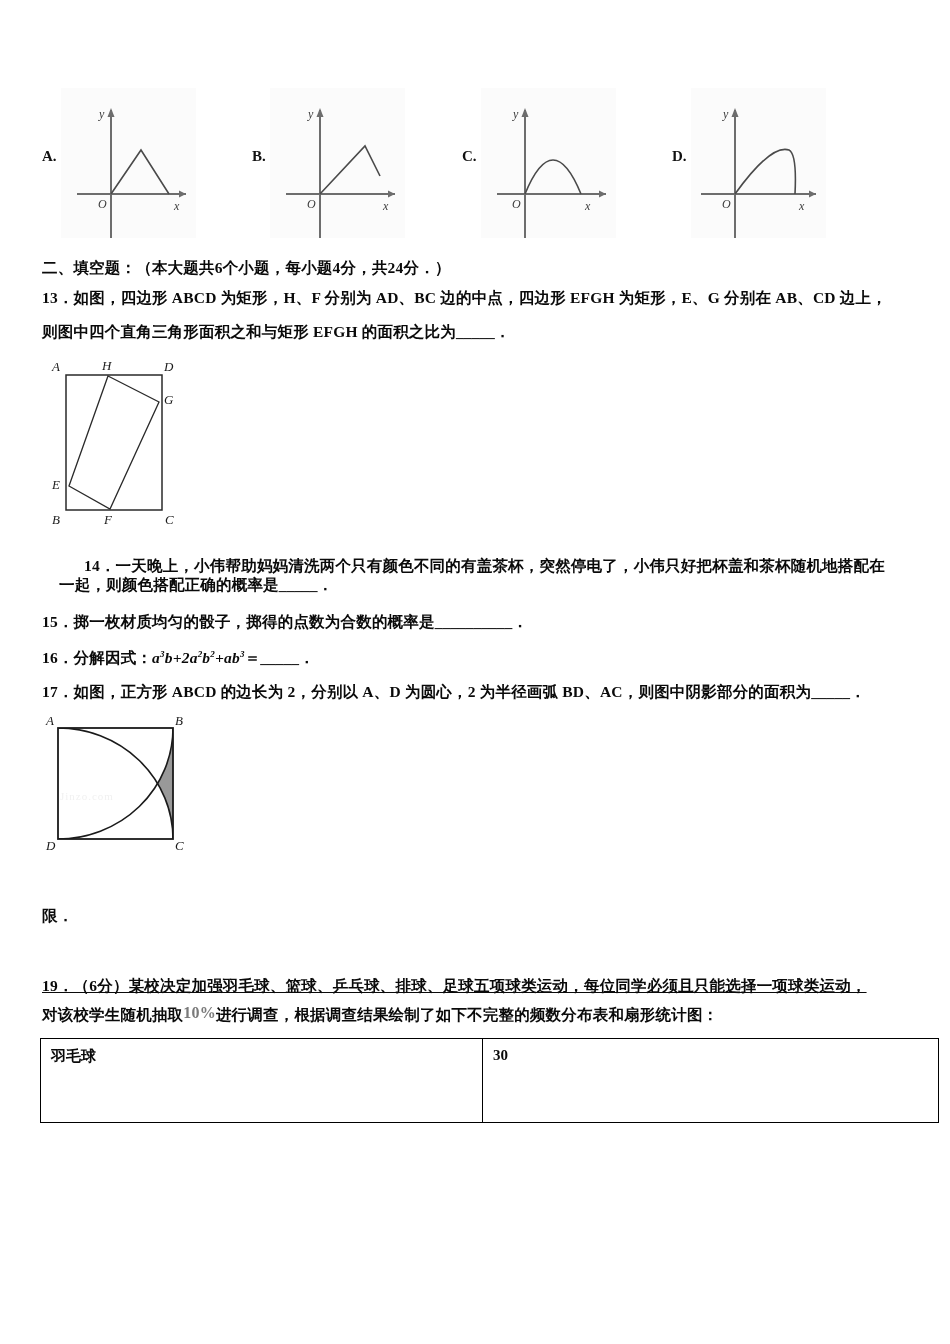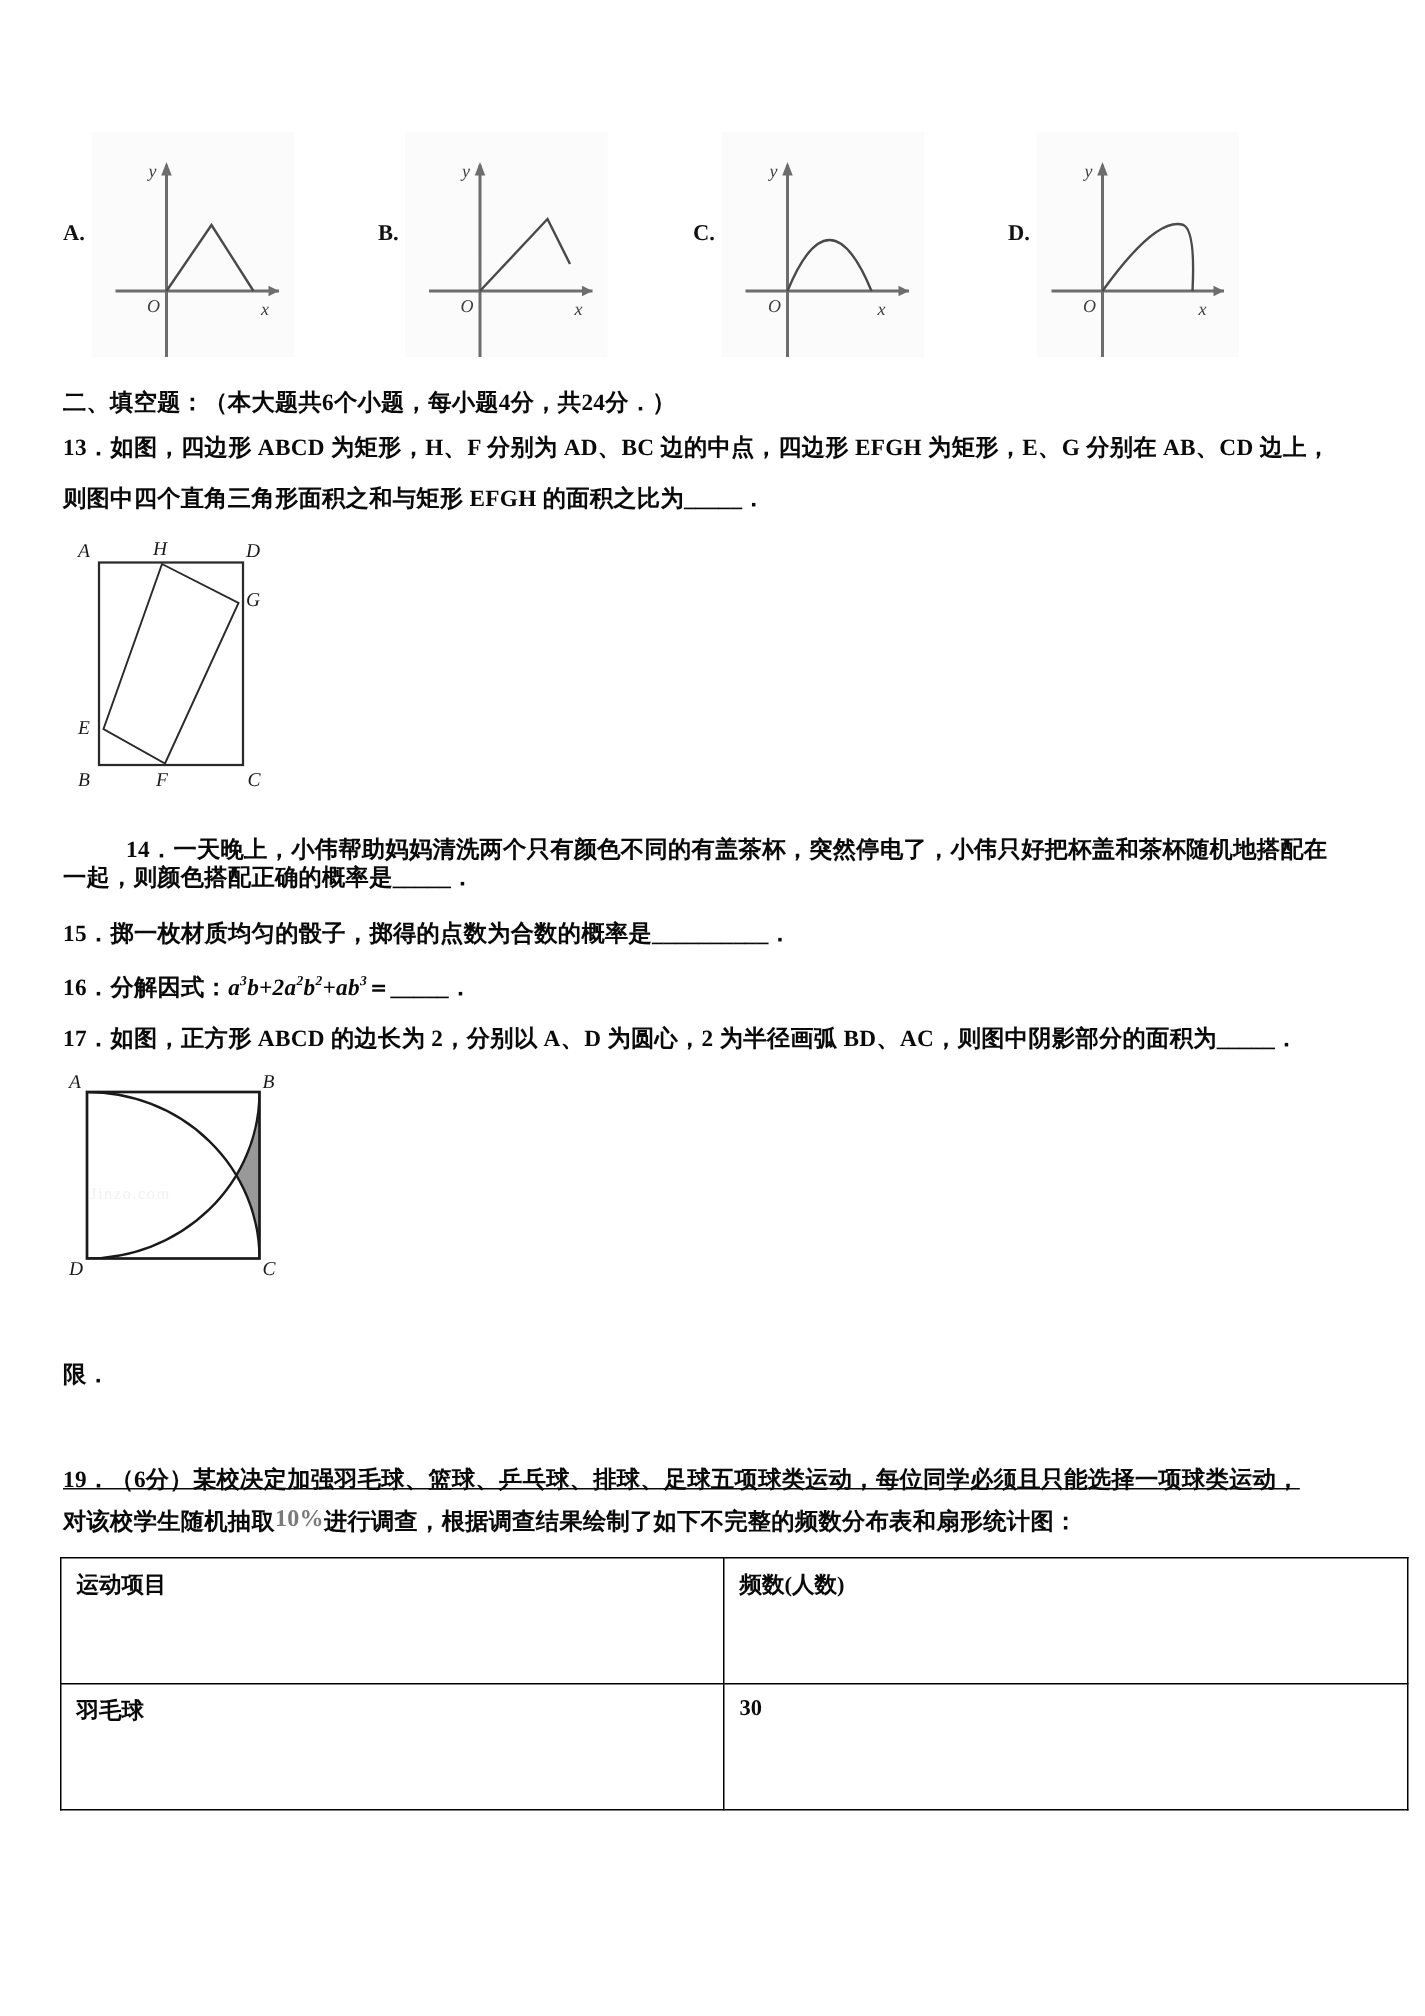--- a/index.html
+++ b/index.html
@@ -203,21 +203,21 @@
     <text x="58" y="12" font-family="Liberation Serif, serif" font-style="italic" font-size="13" fill="#1a1a1a">H</text>
     <text x="120" y="13" font-family="Liberation Serif, serif" font-style="italic" font-size="13" fill="#1a1a1a">D</text>
     <text x="120" y="46" font-family="Liberation Serif, serif" font-style="italic" font-size="13" fill="#1a1a1a">G</text>
     <text x="8" y="131" font-family="Liberation Serif, serif" font-style="italic" font-size="13" fill="#1a1a1a">E</text>
     <text x="8" y="166" font-family="Liberation Serif, serif" font-style="italic" font-size="13" fill="#1a1a1a">B</text>
     <text x="60" y="166" font-family="Liberation Serif, serif" font-style="italic" font-size="13" fill="#1a1a1a">F</text>
     <text x="121" y="166" font-family="Liberation Serif, serif" font-style="italic" font-size="13" fill="#1a1a1a">C</text>
   </svg>
 
   <div class="cn" style="left:42px; top:556px;margin-left:42px;">14．一天晚上，小伟帮助妈妈清洗两个只有颜色不同的有盖茶杯，突然停电了，小伟只好把杯盖和茶杯随机地搭配在</div>
-  <div class="cn" style="left:42px; top:575px;">
+  <div class="cn" style="left:59px; top:575px;">
     <span>一起，则颜色搭配正确的概率是</span><span class="blank-s">_____</span><span>．</span>
   </div>
 
   <div class="cn" style="left:42px; top:612px;">
     <span>15．掷一枚材质均匀的骰子，掷得的点数为合数的概率是</span><span class="blank-s">__________</span><span>．</span>
   </div>
 
   <div class="cn" style="left:42px; top:648px;">
     <span>16．分解因式：</span><span class="mi">a<sup>3</sup>b+2a<sup>2</sup>b<sup>2</sup>+ab<sup>3</sup></span><span>＝</span><span class="blank-s">_____</span><span>．</span>
   </div>
@@ -261,23 +261,19 @@
 
 
   <div class="cn" style="left:42px; top:976px;text-decoration:underline;">19．（6分）某校决定加强羽毛球、篮球、乒乓球、排球、足球五项球类运动，每位同学必须且只能选择一项球类运动，</div>
   <div class="cn" style="left:42px; top:1004px;">
     <span>对该校学生随机抽取</span><span class="gray-num">10%</span><span>进行调查，根据调查结果绘制了如下不完整的频数分布表和扇形统计图：</span>
   </div>
 
   <table class="freq-table">
     <tbody>
       <tr>
-        <td class="col-a">运动项目</td>
-        <td class="col-b">频数(人数)</td>
-      </tr>
-      <tr>
         <td class="col-a">羽毛球</td>
         <td class="col-b num-cell">30</td>
       </tr>
     </tbody>
   </table>
 
 </div>
 
 </body></html>

